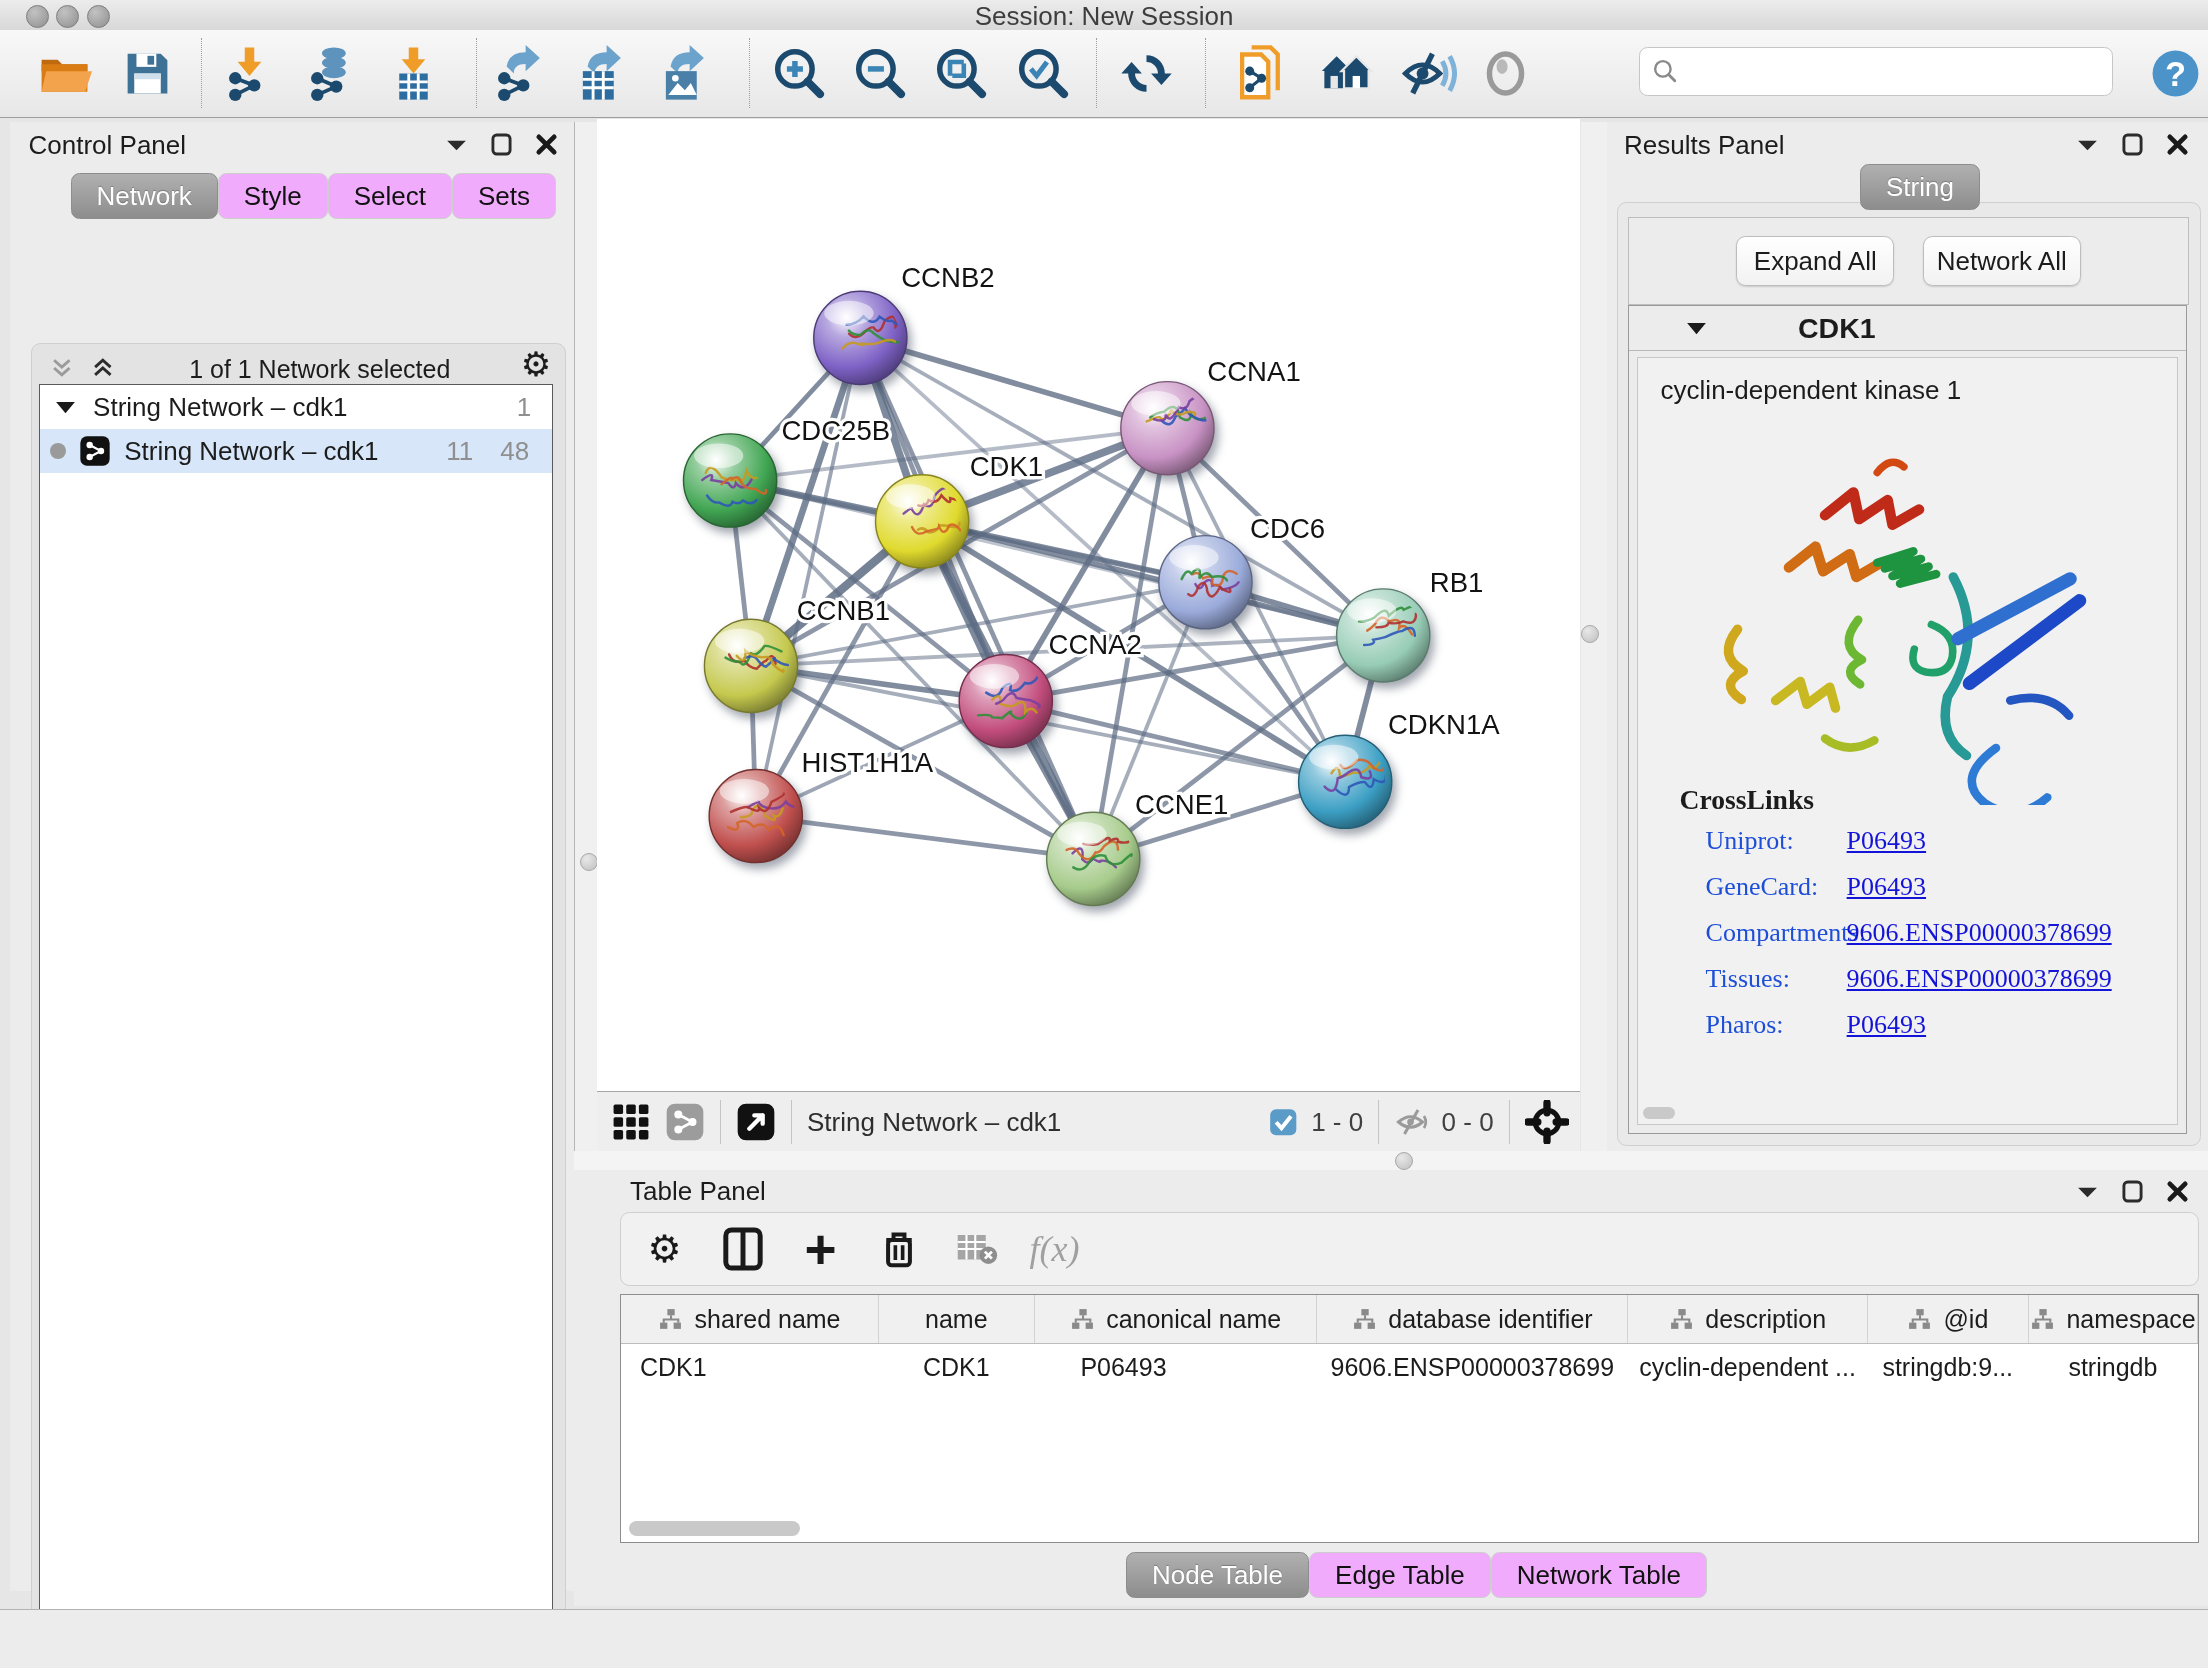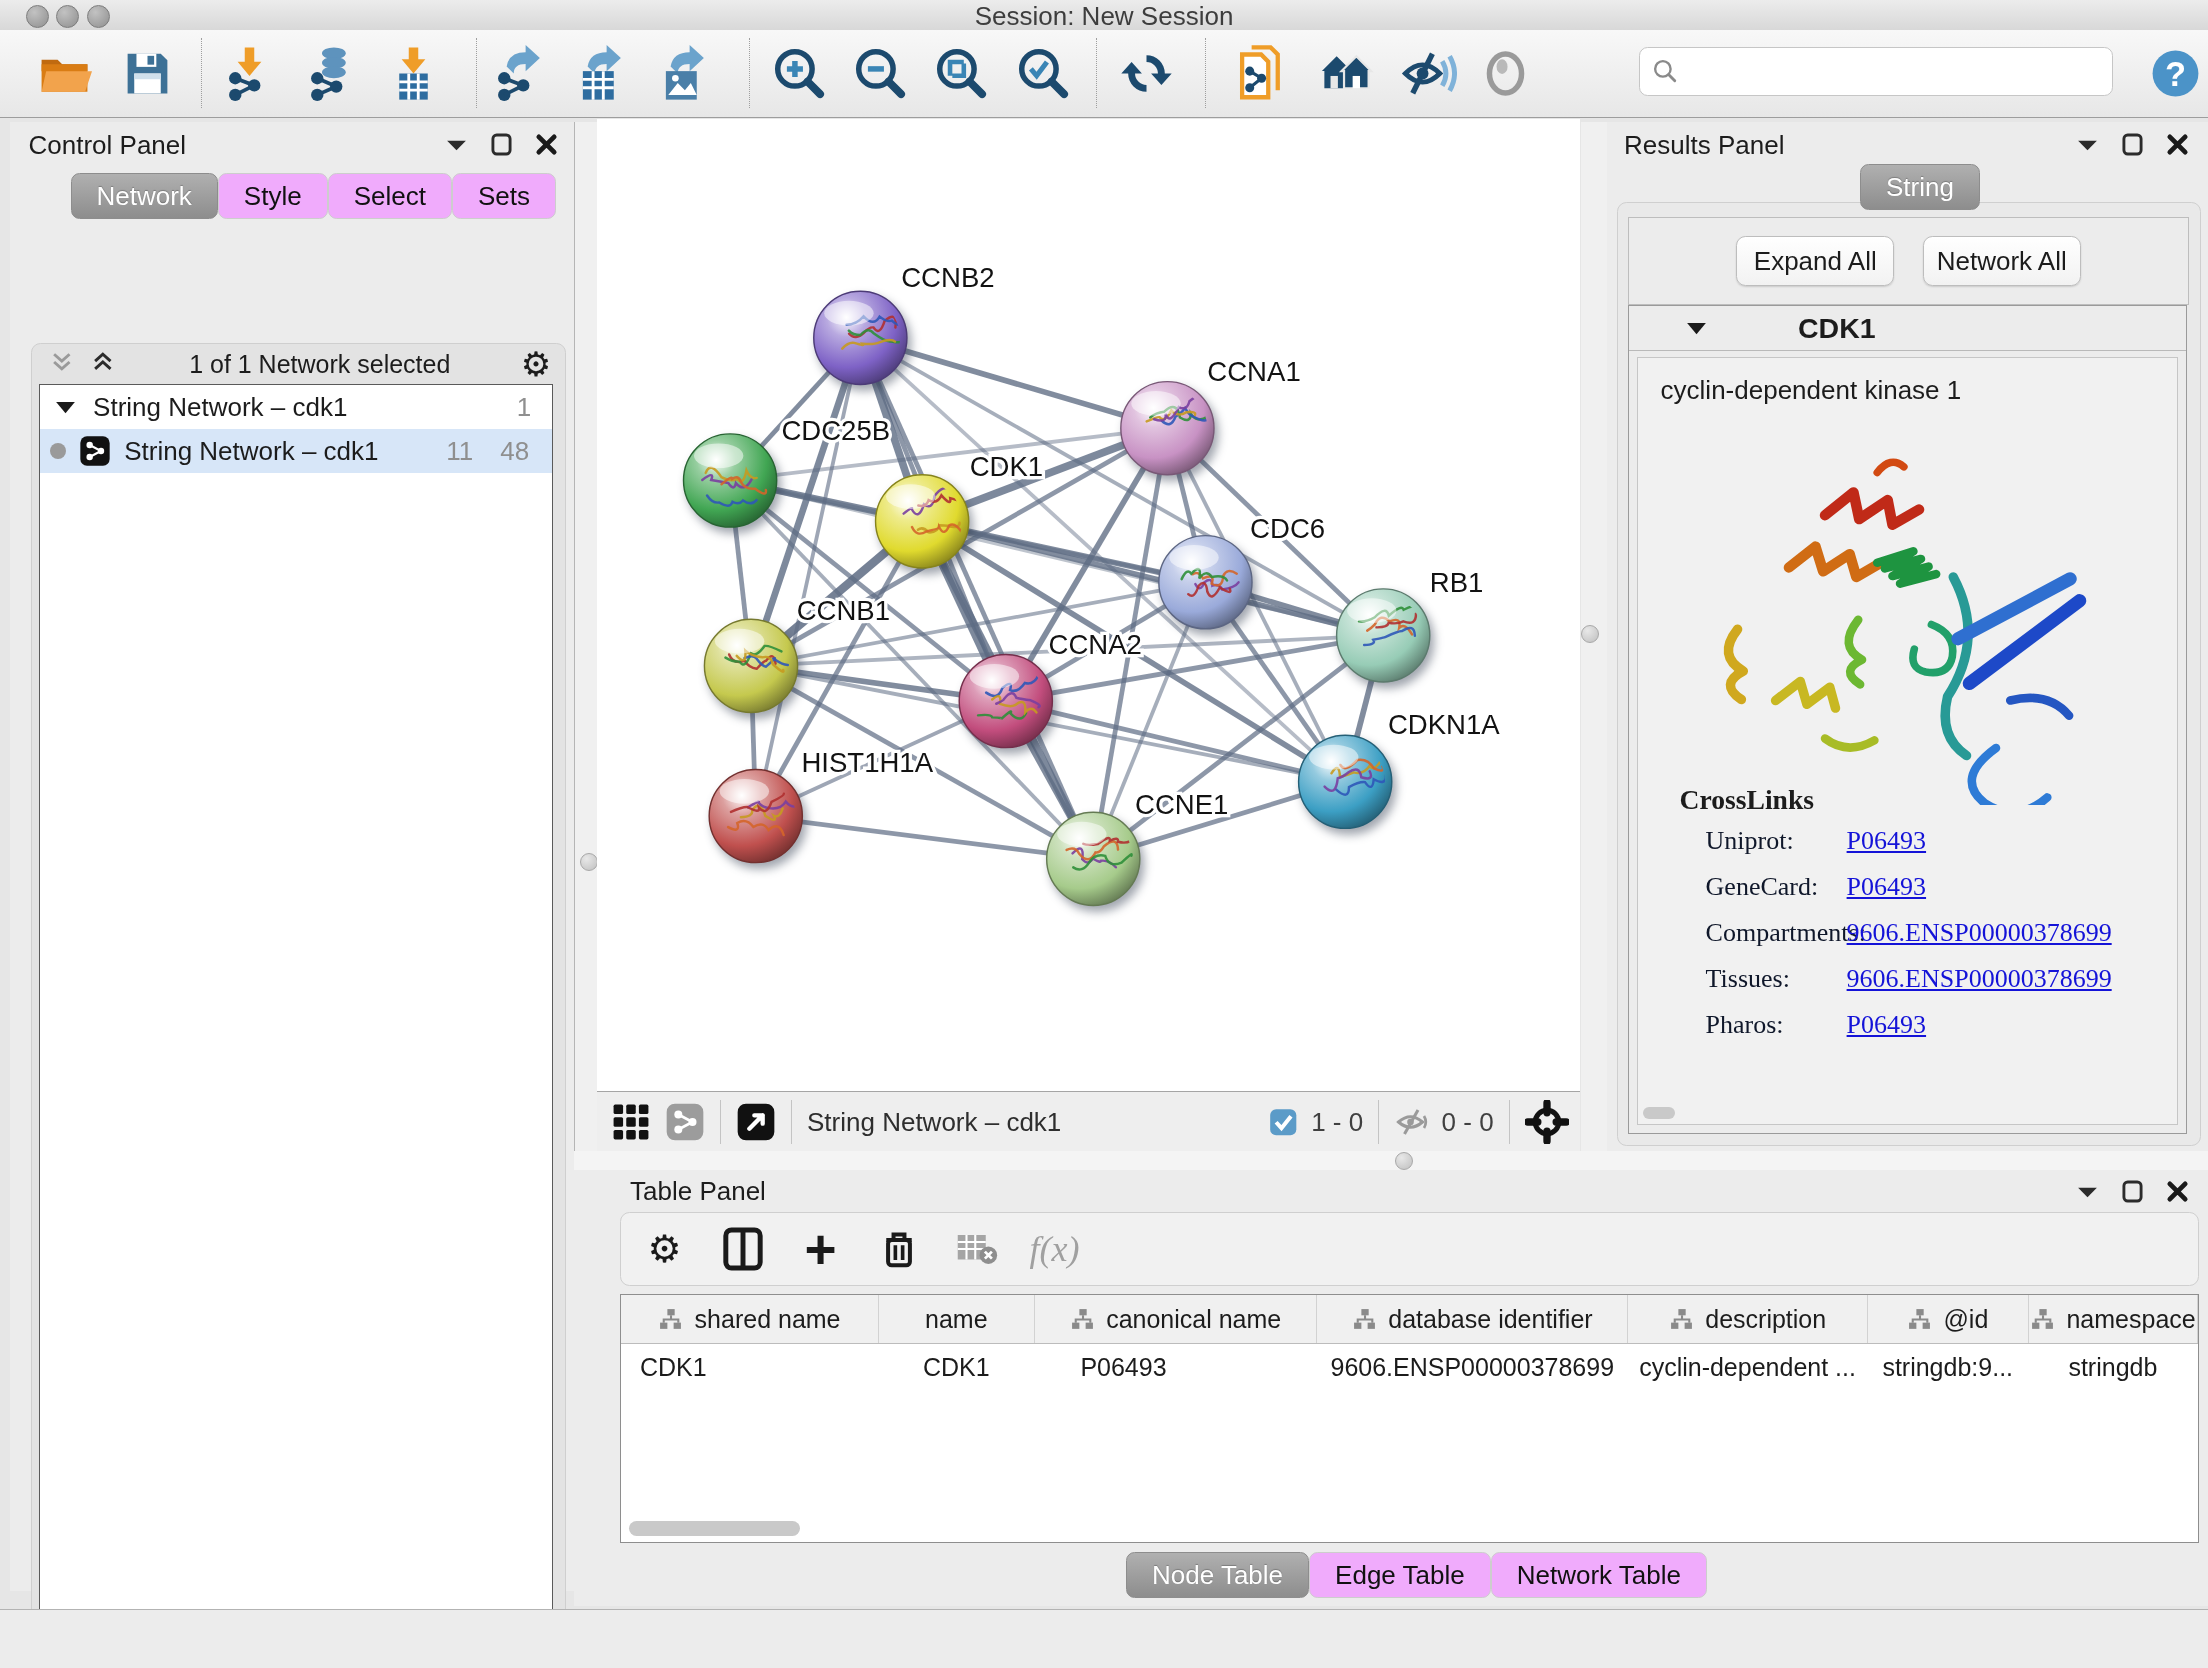--- a/index.html
+++ b/index.html
@@ -34,21 +34,21 @@
   .tree-box{position:absolute;left:7.6px;top:40px;width:514px;height:1311px;background:#fff;border:1.9px solid #5a5a5a;box-sizing:border-box;}
   .tree-row{height:44px;display:flex;align-items:center;font-size:26px;}
   .tree-count{color:#8f8f8f;}
   
   .rbtn{background:linear-gradient(#ffffff,#f2f2f2);border:1px solid #bdbdbd;border-radius:9.5px;
     height:48px;display:flex;align-items:center;justify-content:center;font-size:26px;cursor:pointer;
     box-shadow:0 1px 1.9px rgba(0,0,0,.15);}
   .serif{font-family:"Liberation Serif",serif;}
   .xlink{color:#1413d8;text-decoration:underline;cursor:pointer;}
   .xl-row{display:flex;font-size:26px;margin-bottom:16px;}
-  .xl-label{width:141px;color:#0f172a;}
+  .xl-label{width:141px;color:#1d4ed8;}
   
   .tp-toolicon{width:53px;height:53px;display:flex;align-items:center;justify-content:center;cursor:pointer;}
   table.nodetable{border-collapse:collapse;table-layout:fixed;width:100%;font-size:25px;}
   table.nodetable th{font-weight:normal;background:#f0f0f0;border-bottom:1.9px solid #bcbcbc;
     border-right:1px solid #d2d2d2;height:46px;white-space:nowrap;overflow:hidden;cursor:pointer;}
   table.nodetable td{height:44px;text-align:center;white-space:nowrap;overflow:hidden;}
   .th-inner{display:flex;align-items:center;justify-content:center;gap:11.4px;}
   .scroll-thumb{position:absolute;background:#c9c9c9;border-radius:7.6px;cursor:pointer;}
   .dot-handle{position:absolute;width:16px;height:16px;border-radius:50%;
     background:radial-gradient(circle at 35% 30%,#e8e8e8,#bfbfbf);border:1px solid #a8a8a8;cursor:pointer;}
@@ -255,21 +255,21 @@
       </svg>
   </div>
   <div class="abs" style="left:61px;top:51px;display:flex;">
     <div class="tab selected">Network</div>
     <div class="tab">Style</div>
     <div class="tab">Select</div>
     <div class="tab">Sets</div>
   </div>
 
   <div class="ctrl-inner">
-    <div class="abs" style="left:0;top:0;width:100%;height:40px;display:flex;align-items:center;">
+    <div class="abs" style="left:0;top:0;width:100%;height:40px;display:flex;align-items:flex-end;">
       <svg width="28.5" height="28.5" style="margin-left:17px" viewBox="0 0 30 30">
         <path d="M6,5 l9,8 9,-8 M6,14 l9,8 9,-8" stroke="#9a9a9a" stroke-width="3.4" fill="none" transform="scale(0.9)"></path>
       </svg>
       <svg width="28.5" height="28.5" style="margin-left:13.3px" viewBox="0 0 30 30">
         <path d="M6,13 l9,-8 9,8 M6,22 l9,-8 9,8" stroke="#2b2b2b" stroke-width="3.4" fill="none" transform="scale(0.9)"></path>
       </svg>
       <div style="flex:1;text-align:center;font-size:25px;">1 of 1 Network selected</div>
       <div style="margin-right:13.3px;font-size:34px;color:#1c1c1c;">⚙</div>
     </div>
     <div class="tree-box">

